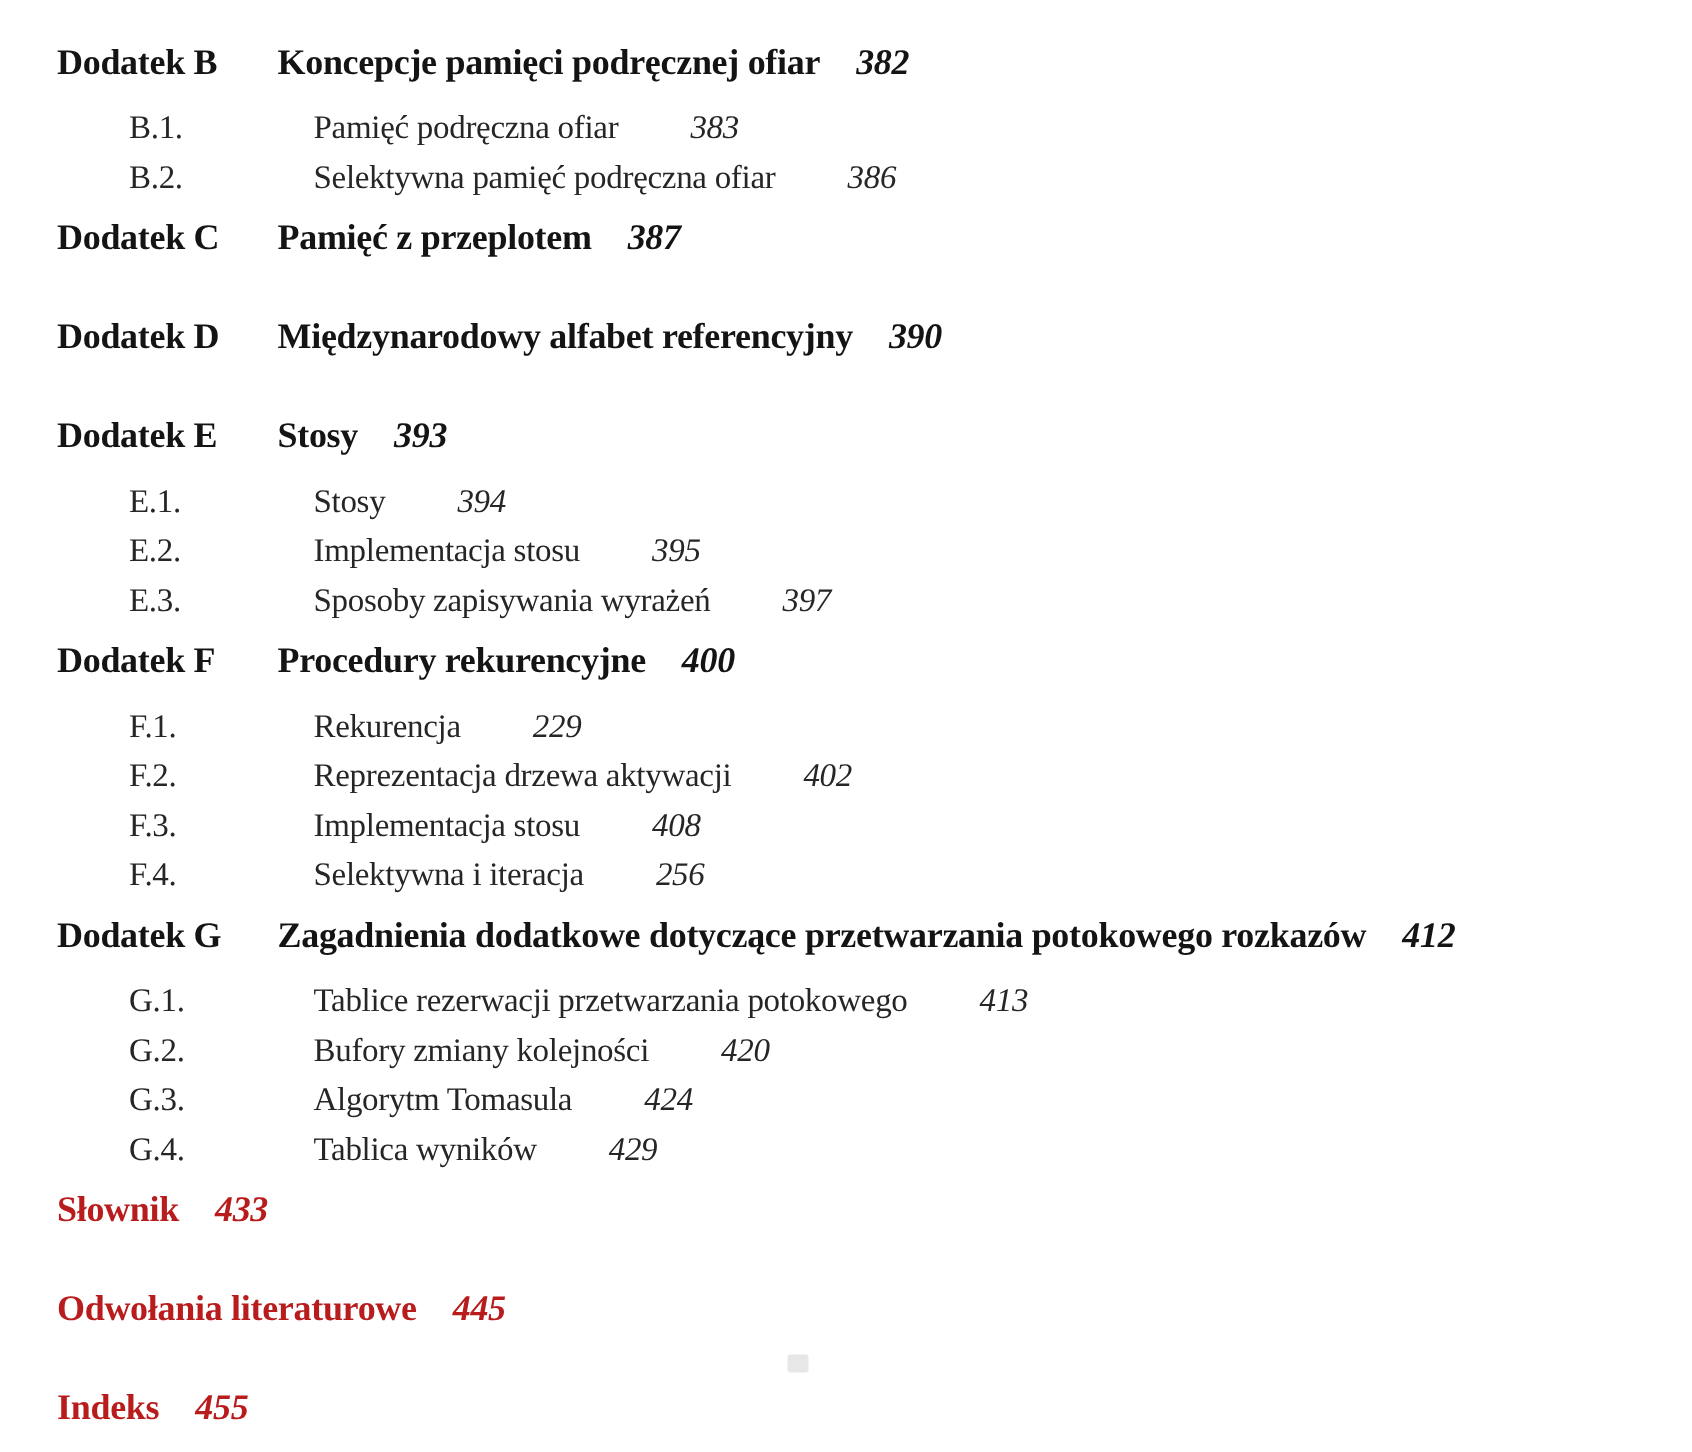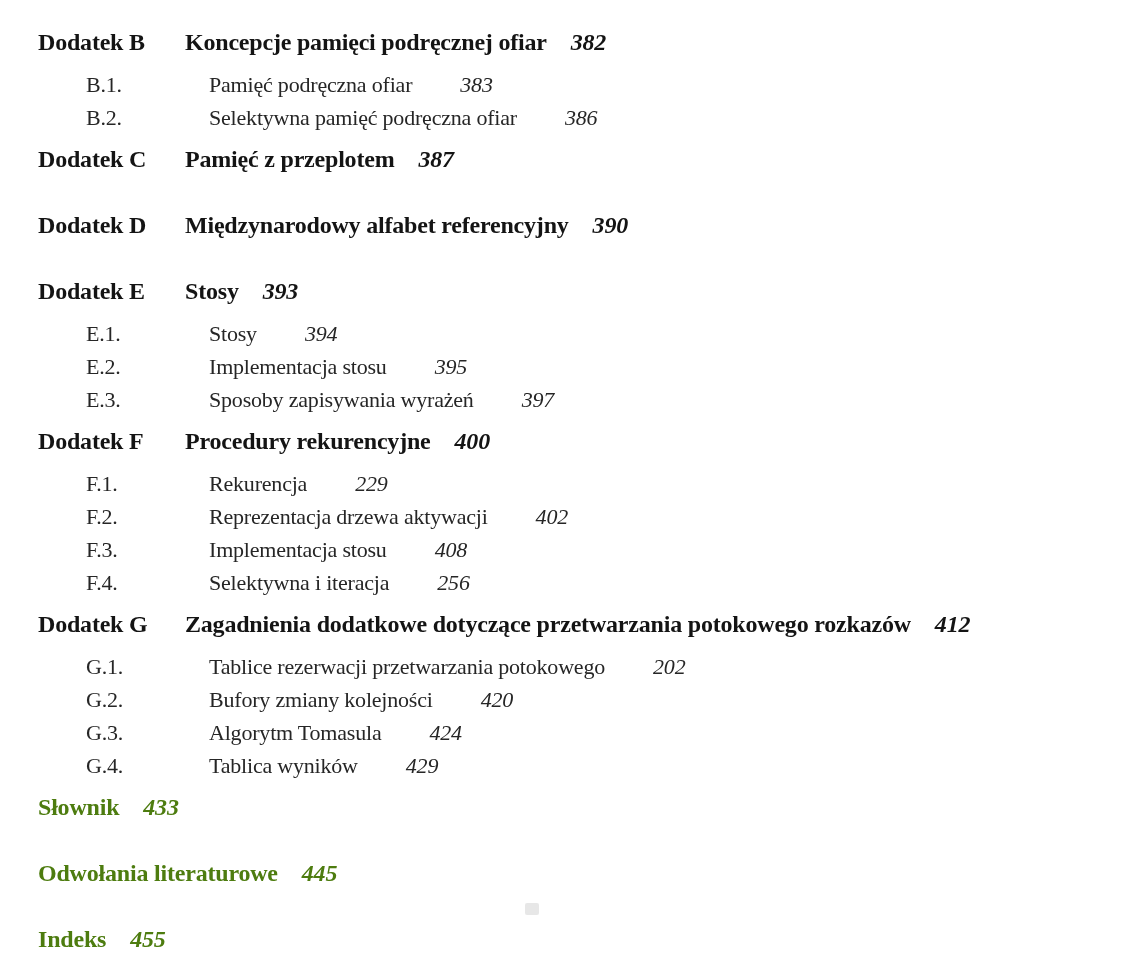--- a/index.html
+++ b/index.html
@@ -40,21 +40,21 @@
     padding-left: 86px;
     letter-spacing: -0.2px;
     gap: 24px;
   }
   .sub .num {
     flex: 0 0 99px;
   }
   .section {
     font-weight: bold;
     font-size: 24px;
-    color: #4d7c0f;
+    color: #b91c1c;
     padding-left: 38px;
     letter-spacing: -0.2px;
   }
   .pageno {
     margin-left: 24px;
     font-style: italic;
   }
   .gap-sm { margin-top: 9px; }
   .gap-lg { margin-top: 33px; }
   .speck {
@@ -149,21 +149,21 @@
   </div>
 
   <div class="row head gap-sm">
     <span class="label">Dodatek G</span>
     <span class="title">Zagadnienia dodatkowe dotyczące przetwarzania potokowego rozkazów</span>
     <span class="pageno">412</span>
   </div>
   <div class="row sub gap-sm">
     <span class="num">G.1.</span>
     <span class="title">Tablice rezerwacji przetwarzania potokowego</span>
-    <span class="pageno">202</span>
+    <span class="pageno">413</span>
   </div>
   <div class="row sub">
     <span class="num">G.2.</span>
     <span class="title">Bufory zmiany kolejności</span>
     <span class="pageno">420</span>
   </div>
   <div class="row sub">
     <span class="num">G.3.</span>
     <span class="title">Algorytm Tomasula</span>
     <span class="pageno">424</span>

